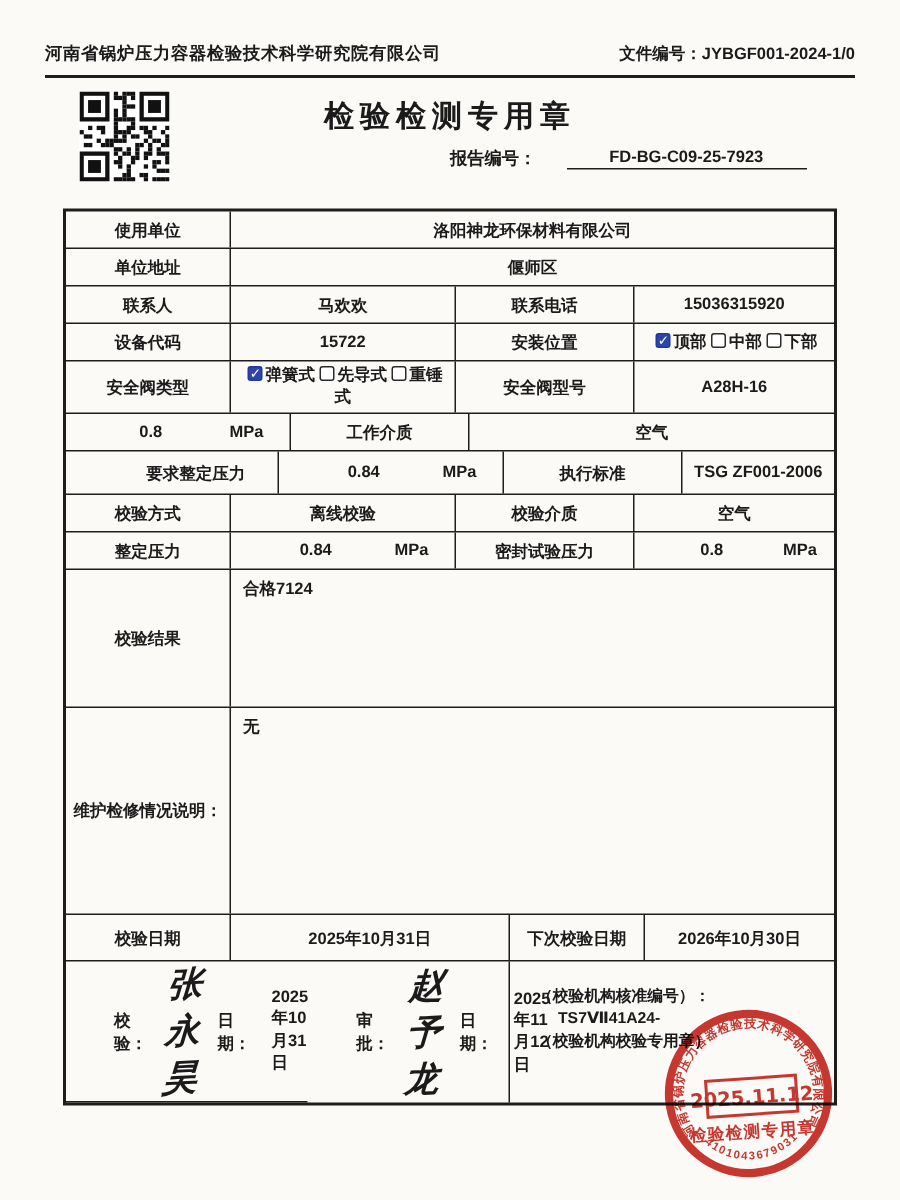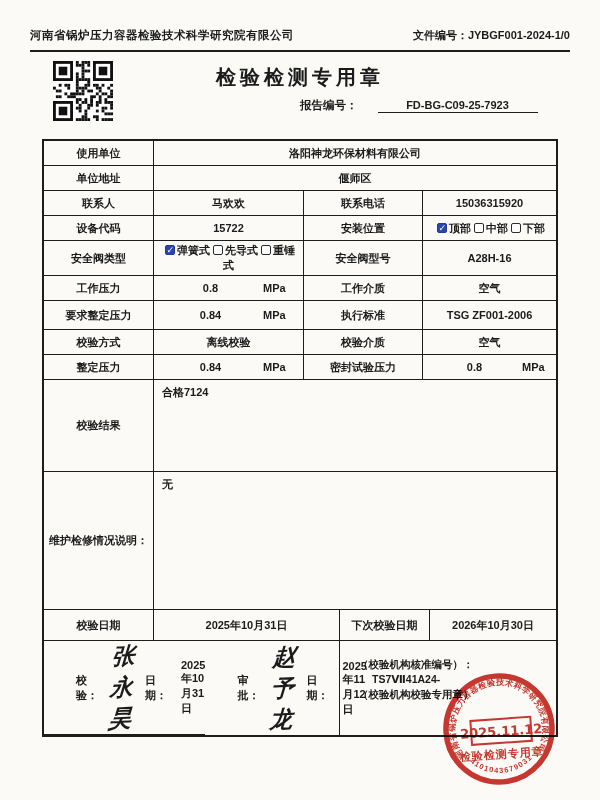--- a/index.html
+++ b/index.html
@@ -42,21 +42,21 @@
   .tr { display:flex; border-bottom:1.5px solid #1d1d1d; }
   .tr:last-child { border-bottom:none; }
   .td {
     border-right:1.5px solid #1d1d1d;
     display:flex; align-items:center; justify-content:center;
     font-size:11px; font-weight:700; padding:2px 4px; text-align:center;
   }
   .td:last-child { border-right:none; }
   .c1 { width:110px; } .c2 { width:150px; } .c3 { width:119px; } .c4 { flex:1; }
   .c2b { width:186px; } .c3b { width:90px; }
-  .h25 { min-height:25px; } .h29 { min-height:29px; } .h31 { min-height:31px; }
+  .h25 { min-height:25px; } .h29 { min-height:29px;padding-left:32px; } .h31 { min-height:31px; }
   .h92 { min-height:92px; } .h138 { min-height:138px; }
   .content { align-items:flex-start; justify-content:flex-start; text-align:left; padding:5px 8px; }
 
   .pv { display:flex; width:100%; align-items:center; }
   .pv .v { flex:1; text-align:center; }
   .pv .u { width:36px; text-align:left; }
   .c4 .pv .u { width:30px; }
 
   .opts { display:block; text-align:center; line-height:15px; }
   .cb {
@@ -269,21 +269,20 @@
     <div class="td c2">
       <span class="opts">
         <span class="cb checked"></span><span>弹簧式</span><span class="cb"></span><span>先导式</span><span class="cb"></span><span>重锤式</span>
       </span>
     </div>
     <div class="td c3">安全阀型号</div>
     <div class="td c4">A28H-16</div>
   </div>
 
   <div class="tr h25">
-    <div class="td c1">工作压力</div>
     <div class="td c2">
       <span class="pv">
           <span class="v">0.8</span>
           <span class="u">MPa</span>
         </span>
     </div>
     <div class="td c3">工作介质</div>
     <div class="td c4">空气</div>
   </div>
 

